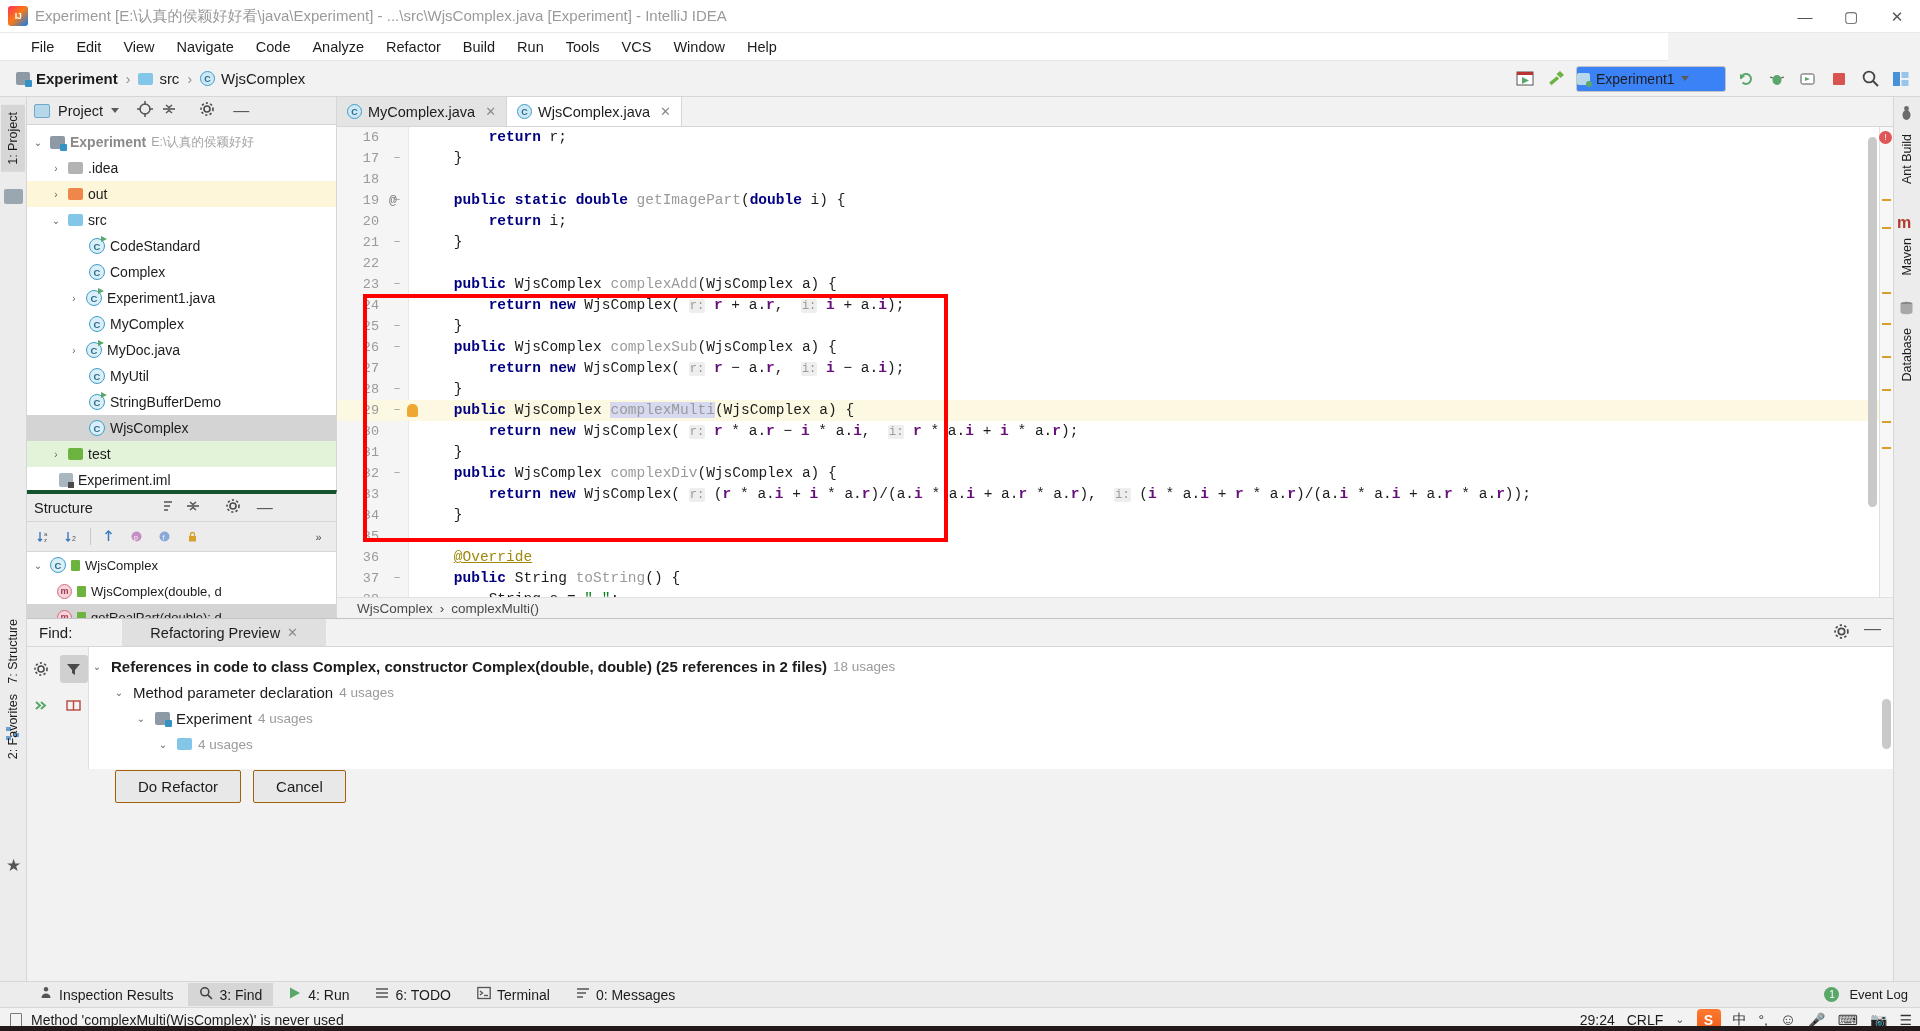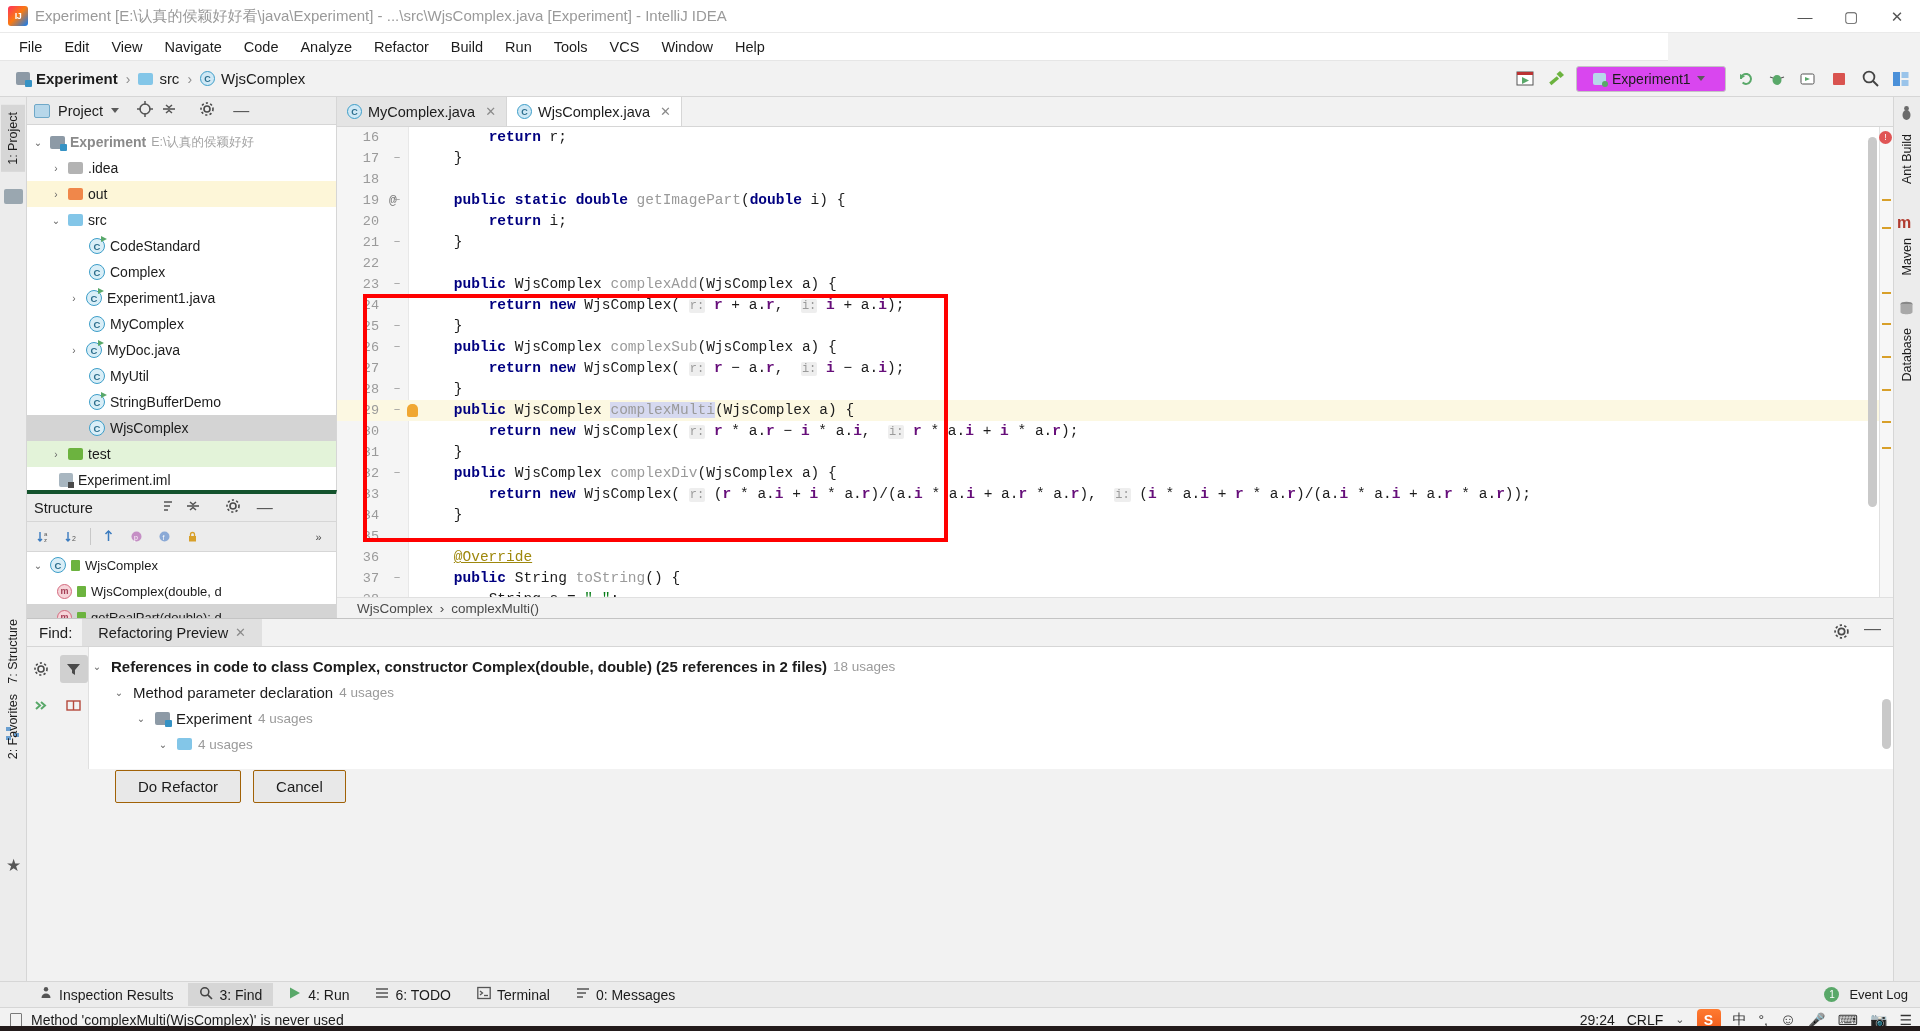--- a/index.html
+++ b/index.html
@@ -30,21 +30,21 @@
     align-items:center; justify-content:center; letter-spacing:-.5px;
   }
   .title-text { font-size:15px; color:#9a9a9a; white-space:nowrap; }
   .win-ctrls { position:absolute; right:0; top:0; height:33px; display:flex; }
   .win-btn { width:46px; height:33px; display:flex; align-items:center;
              justify-content:center; color:#555; font-size:15px; }
 
   
   .menubar {
     position:absolute; top:33px; left:0; width:1668px; height:28px;
-    background:#ffffff; display:flex; align-items:center; padding-left:8px;
+    background:#ffffff; display:flex; align-items:center; padding-left:20px;
     border-bottom:1px solid #e6e6e6;
   }
   .menu-item {
     padding: 3px 11px; font-size:14.5px; color:#1c1c1c; white-space:nowrap;
   }
 
   
   .navbar {
     position:absolute; top:61px; left:0; width:1920px; height:36px;
     background:#f2f2f2; display:flex; align-items:center; padding-left:10px;
@@ -57,22 +57,22 @@
   .mod-ico::after{content:"";position:absolute;right:-2px;bottom:-2px;width:7px;height:7px;background:#3592c4;border-radius:1px;}
   .folder-ico { width:15px; height:12px; background:#83c6e8; border-radius:2px 2px 2px 2px; flex:none;}
   .class-ico {
     width:15px;height:15px;border-radius:50%;background:#cfe8f5;
     border:1.4px solid #3d9ec9;color:#2b6d8c;font-size:9px;font-weight:bold;
     display:flex;align-items:center;justify-content:center;flex:none;
   }
   .navbar-right { position:absolute; right:8px; display:flex; align-items:center; gap:9px; }
   .tb-ico { width:22px;height:22px;display:flex;align-items:center;justify-content:center;}
   .runcfg {
-    display:flex;align-items:center;gap:6px;padding:4px 16px;
-    border:1px solid #c4c4c4;background:#d946ef;border-radius:3px;min-width:150px;
+    display:flex;align-items:center;gap:6px;padding:4px 0;
+    border:1px solid #c4c4c4;background:#3b82f6;border-radius:3px;min-width:150px;
     font-size:14px;
   }
   .runcfg .dot { width:13px;height:12px;background:#b7d7ea;border-radius:2px;position:relative;flex:none;}
   .runcfg .dot::after{content:"";position:absolute;right:-2px;bottom:-2px;width:6px;height:6px;border-radius:50%;background:#59a869;}
   .caret { width:0;height:0;border-left:4px solid transparent;border-right:4px solid transparent;border-top:5px solid #5a5a5a; }
 
   
   .vstrip-left {
     position:absolute; left:0; top:97px; width:27px; height:884px;
     background:#ececec; border-right:1px solid #d6d6d6;
@@ -223,22 +223,22 @@
   .find-panel {
     position:absolute; left:27px; top:618px; right:27px; height:150px;
     background:#ffffff; border-top:1px solid #c4c4c4;
   }
   .find-head {
     height:28px; background:#f2f2f2; display:flex; align-items:center;
     border-bottom:1px solid #d6d6d6; padding-left:12px; gap:10px;
   }
   .find-label { font-size:15px; }
   .find-tab {
-    background:#e0e0e0; padding:4px 16px; font-size:14.5px;
-    display:flex; align-items:center; gap:7px; height:100%;
+    background:#e0e0e0; padding:4px 28px; font-size:14.5px;
+    display:flex; align-items:center; gap:7px; height:100%;margin-left:40px;
   }
   .find-head-right { margin-left:auto; display:flex; gap:14px; padding-right:12px; }
   .find-body { position:relative; height:122px; background:#ffffff; }
   .find-side {
     position:absolute; left:0; top:0; width:62px; height:100%;
     background:#f2f2f2; border-right:1px solid #e0e0e0;
   }
   .fs-btn { width:28px;height:28px;display:flex;align-items:center;justify-content:center;
             margin:4px auto 0 auto; border-radius:3px; font-size:13px; color:#4a4a4a;}
   .fs-btn.on { background:#d0d0d0; }

